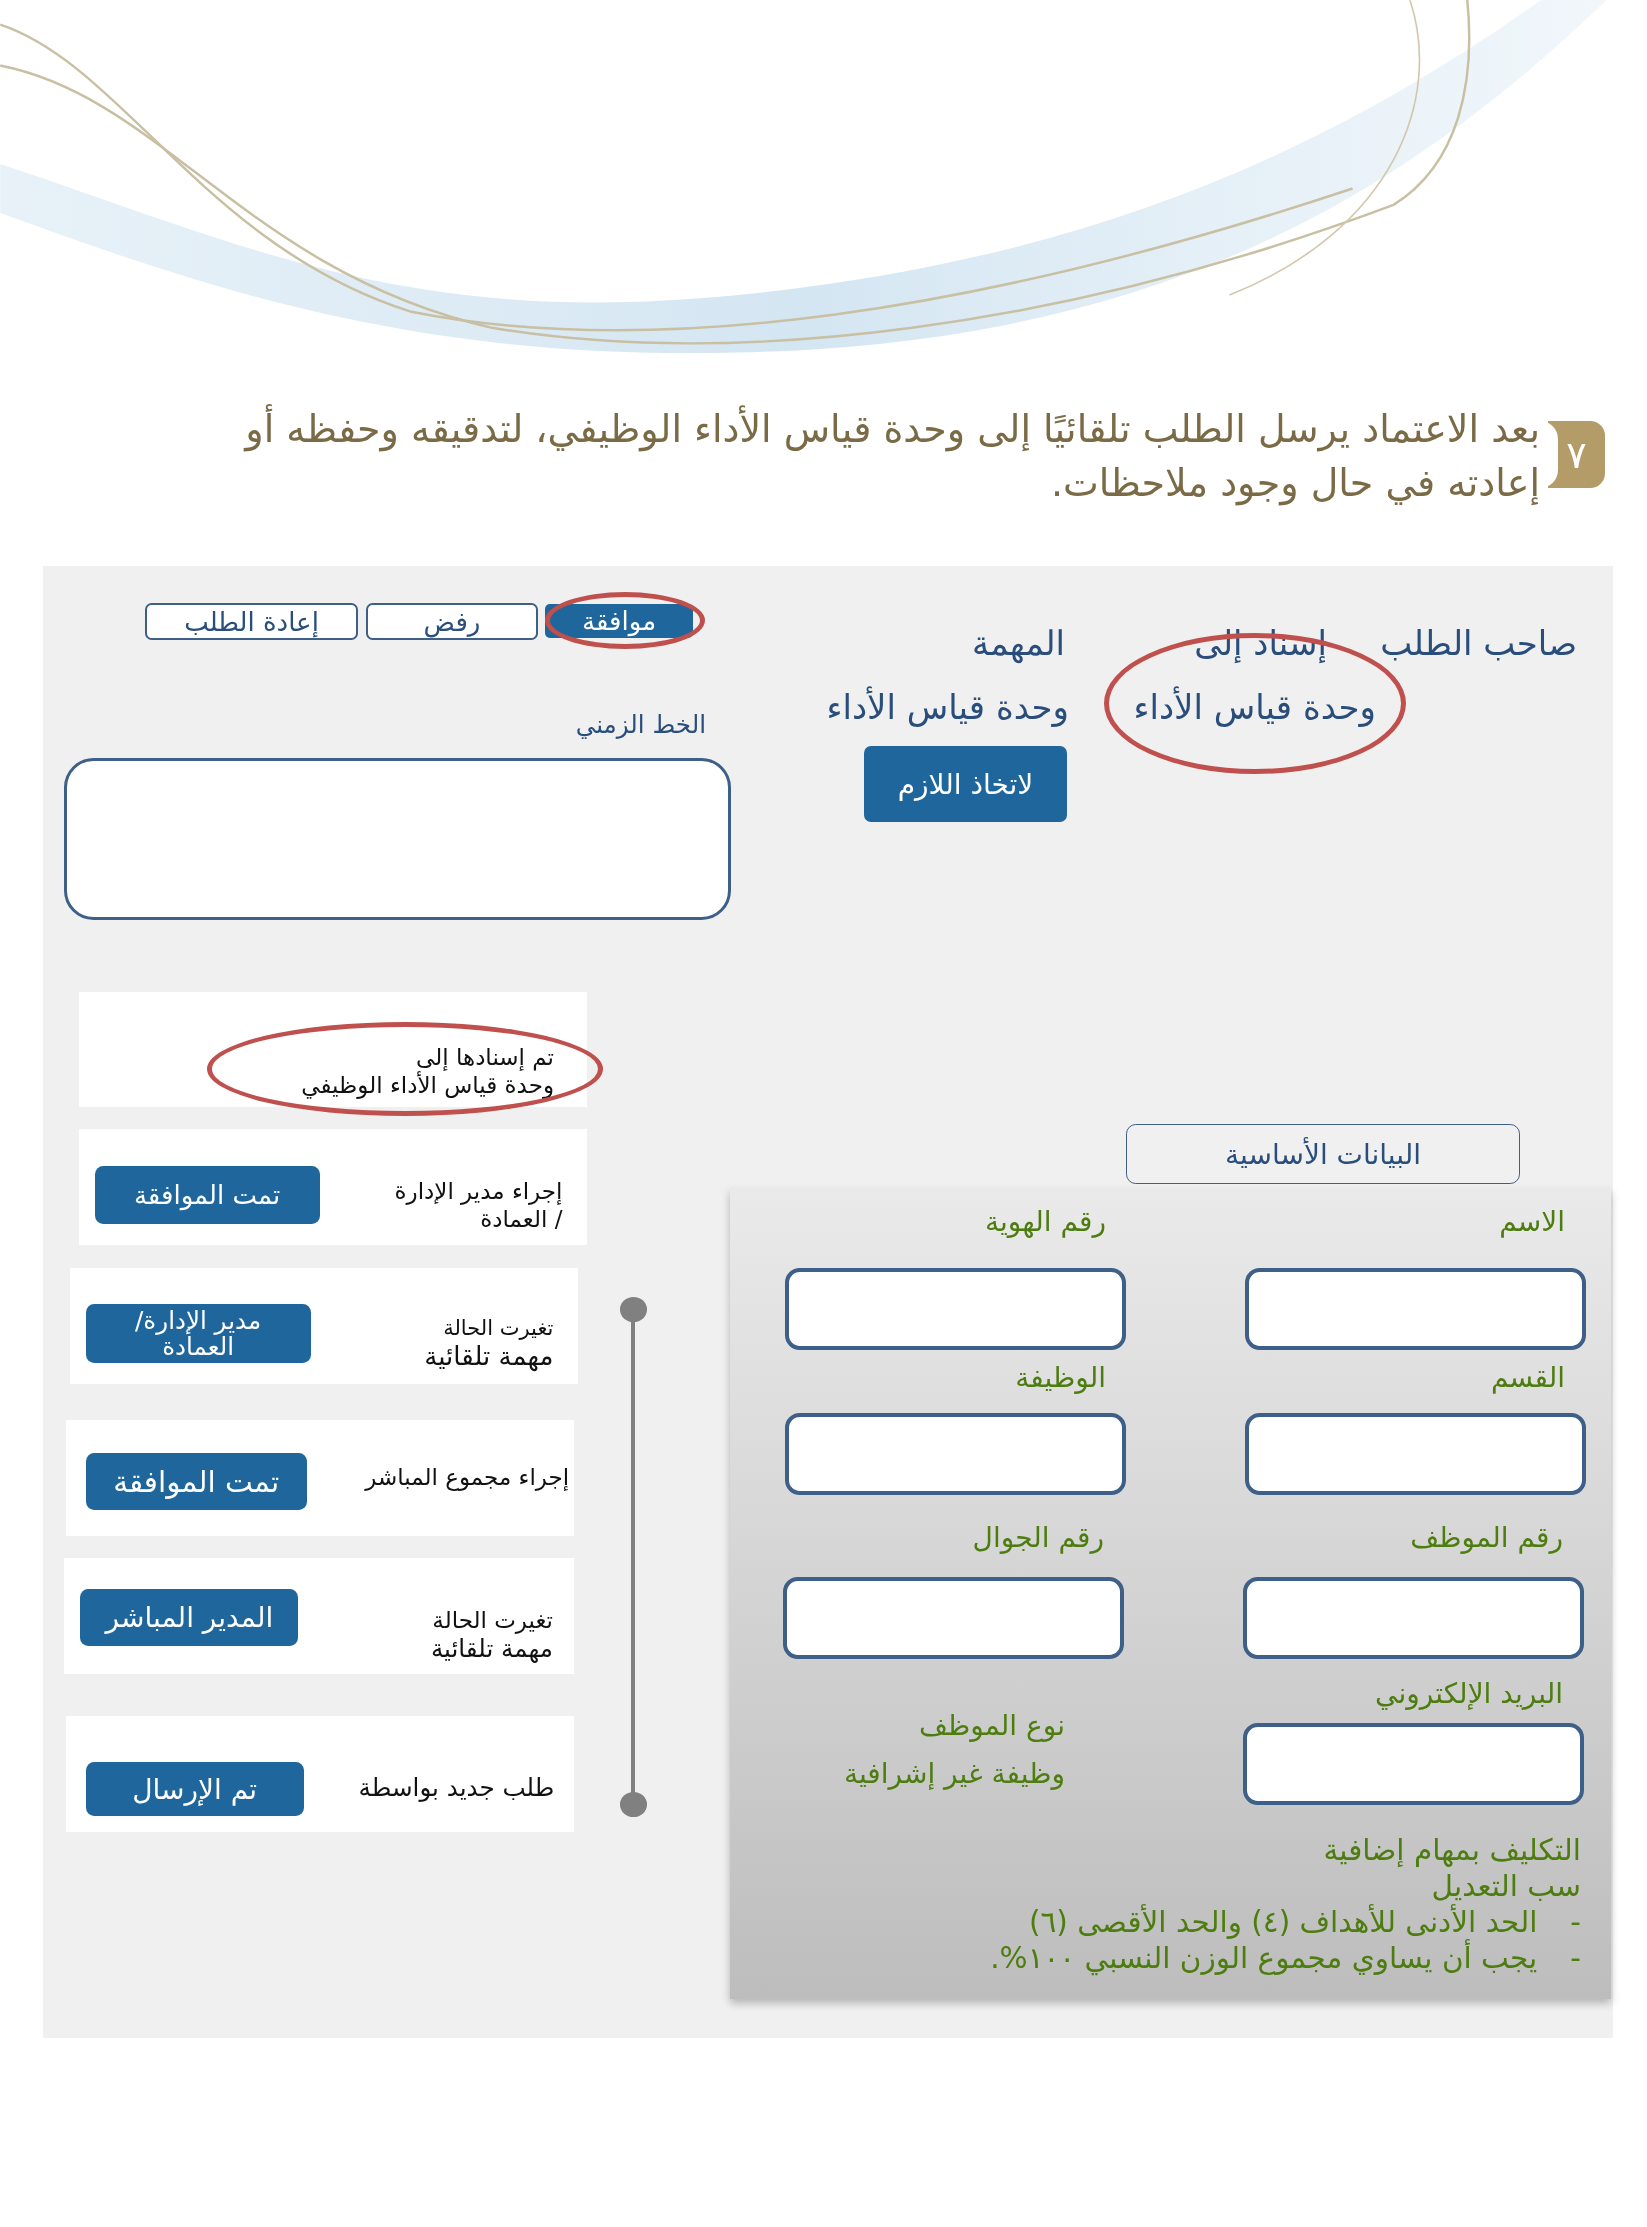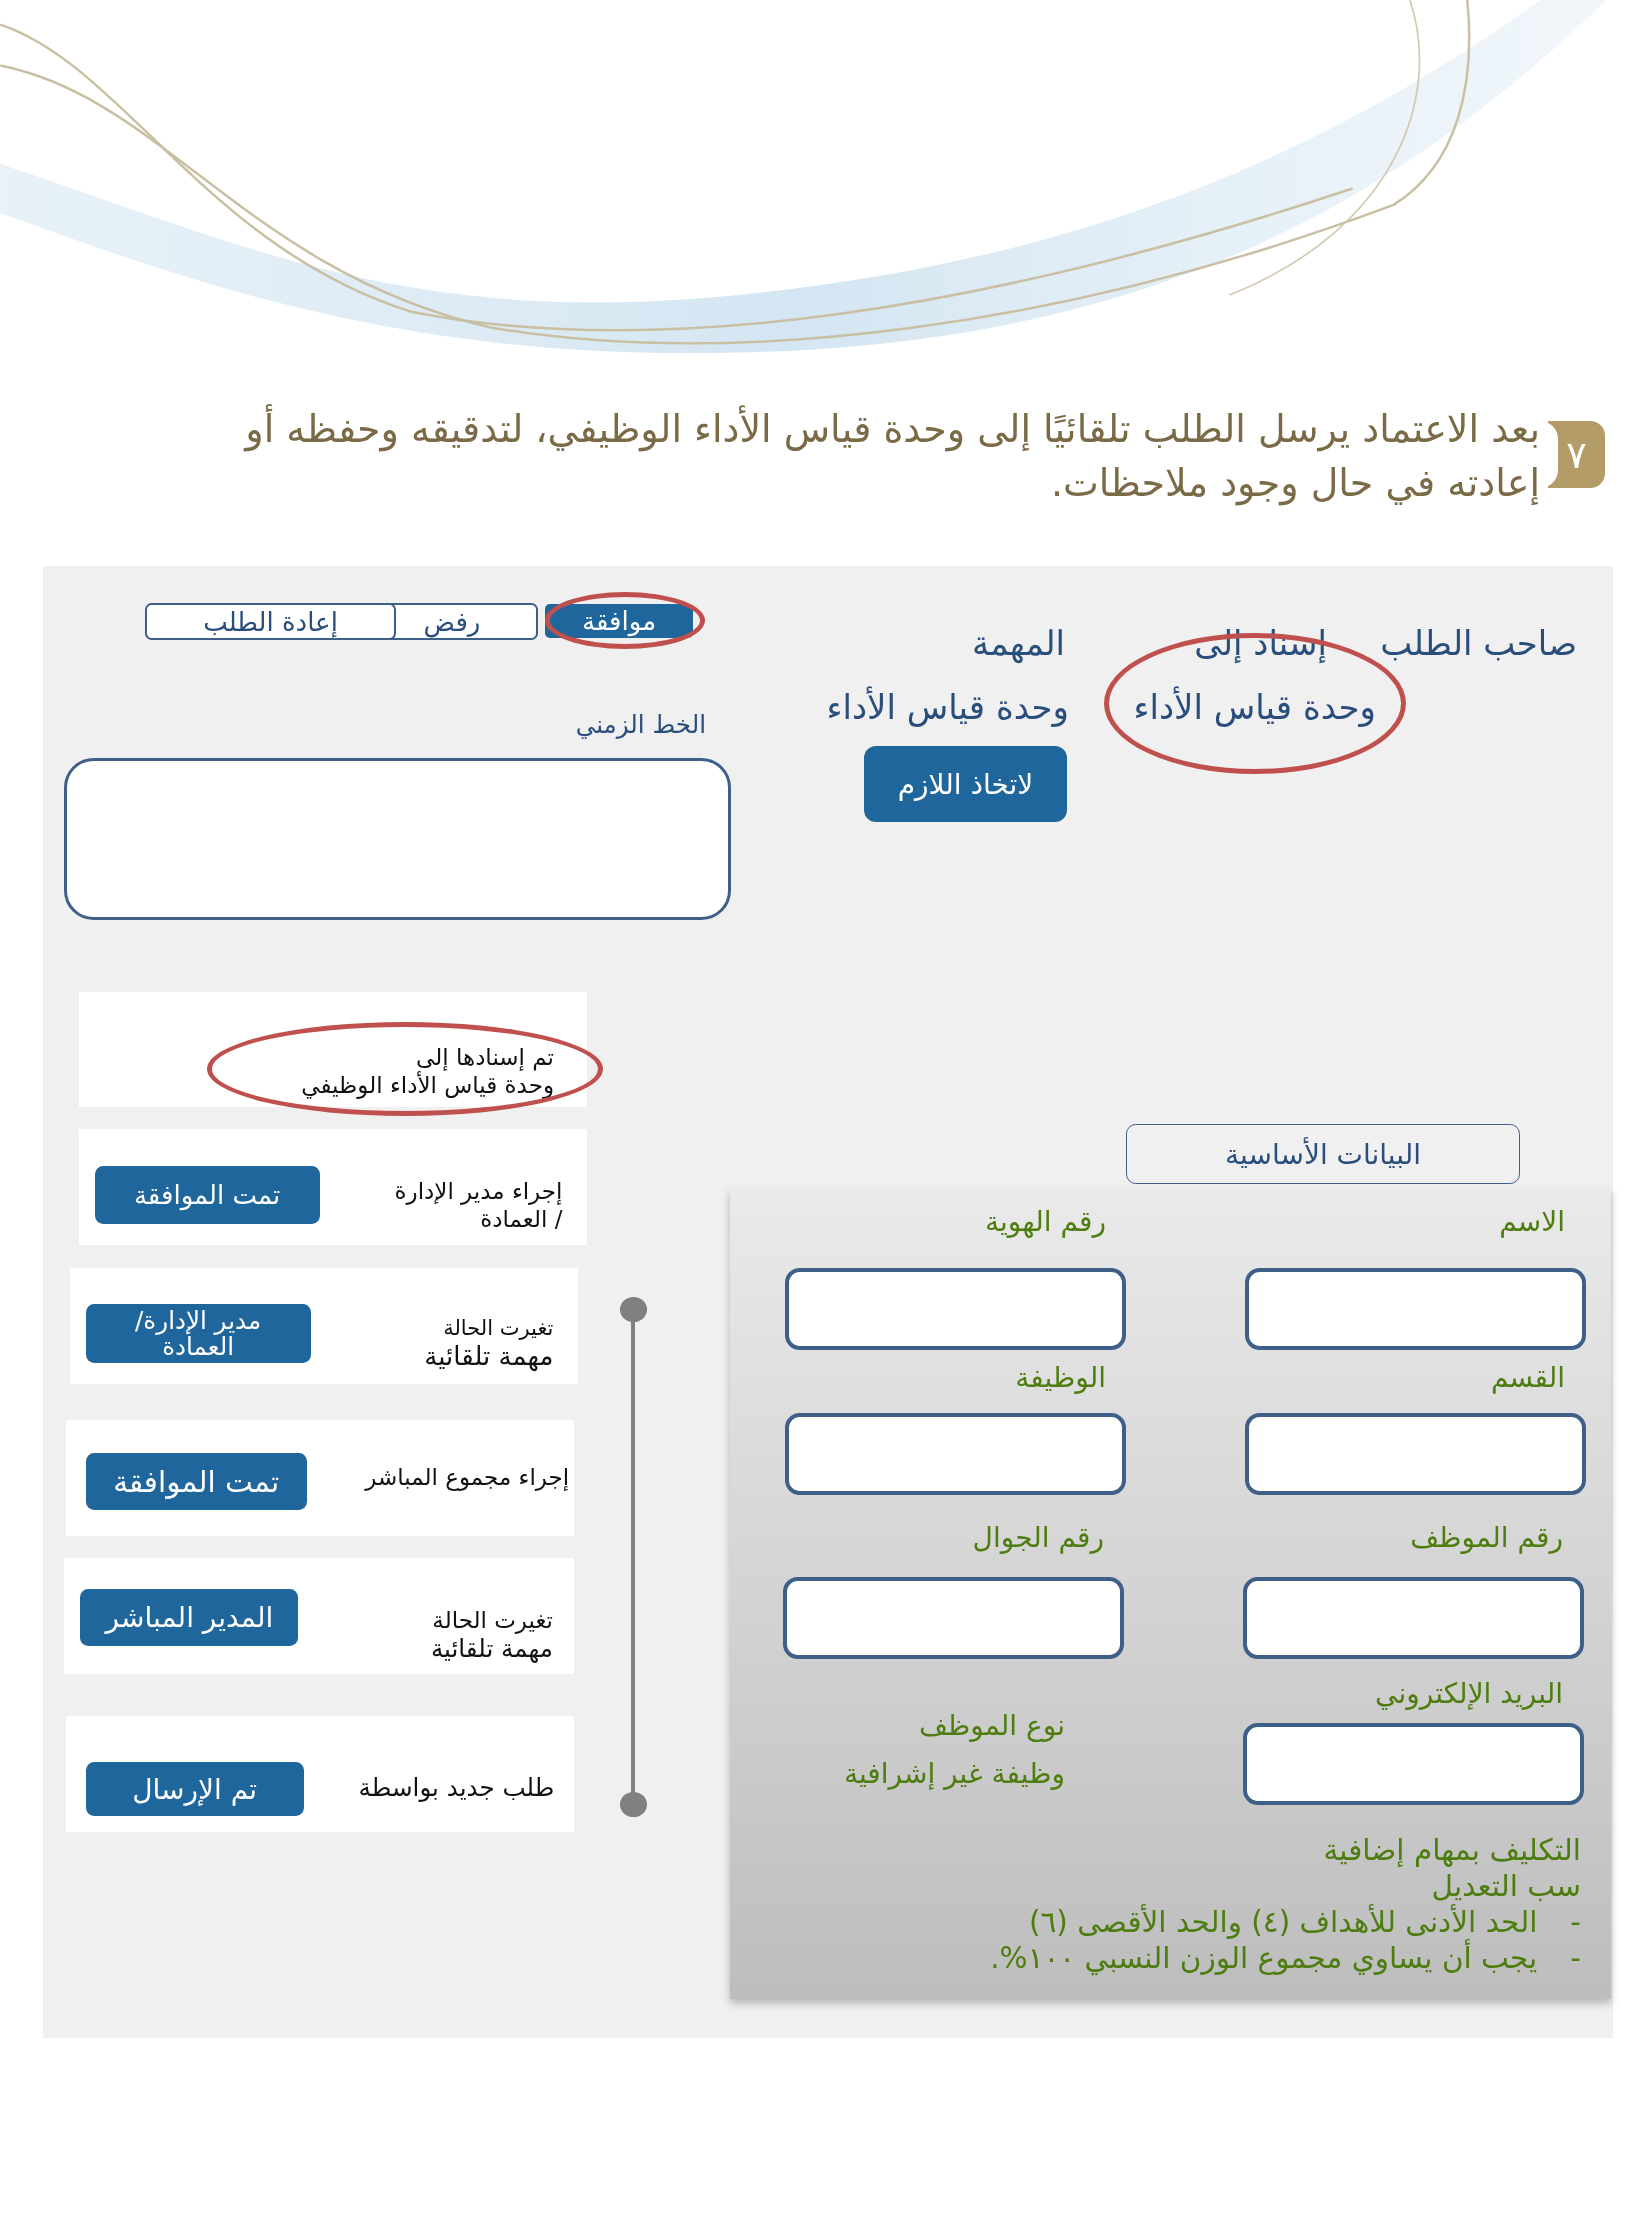--- a/index.html
+++ b/index.html
@@ -73,30 +73,30 @@
 
 <div class="step-badge">
   <span>٧</span>
 </div>
 <div class="intro">بعد الاعتماد يرسل الطلب تلقائيًا إلى وحدة قياس الأداء الوظيفي، لتدقيقه وحفظه أو إعادته في حال وجود ملاحظات.</div>
 
 <div class="panel"></div>
 
 <div class="abs btn-primary" style="left:545px;top:604px;width:148px;height:34px;font-size:26px;border-radius:4.9px;">موافقة</div>
 <div class="abs btn-outline" style="left:366px;top:603px;width:172px;height:37px;font-size:26px;border-width:2.5px;border-radius:6.6px;">رفض</div>
-<div class="abs btn-outline" style="left:145px;top:603px;width:251px;height:37px;font-size:26px;border-width:2.5px;border-radius:6.6px;">إعادة الطلب</div>
+<div class="abs btn-outline" style="left:145px;top:603px;width:213px;height:37px;font-size:26px;border-width:2.5px;border-radius:6.6px;">إعادة الطلب</div>
 <div class="red-ellipse" style="left:545px;top:592px;width:160px;height:57px;"></div>
 
 <div class="abs navy" style="right:70px;top:623px;font-size:34px;">صاحب الطلب</div>
 <div class="abs navy" style="right:320px;top:623px;font-size:34px;">إسناد إلى</div>
 <div class="abs navy" style="right:271px;top:687px;font-size:34px;">وحدة قياس الأداء</div>
 <div class="red-ellipse" style="left:1104px;top:633px;width:302px;height:141px;"></div>
 <div class="abs navy" style="right:582px;top:623px;font-size:34px;font-family:Liberation Serif, serif;">المهمة</div>
 <div class="abs navy" style="right:578px;top:687px;font-size:34px;">وحدة قياس الأداء</div>
-<div class="abs btn-primary" style="left:864px;top:746px;width:203px;height:76px;font-size:28px;border-radius:12px;">لاتخاذ اللازم</div>
+<div class="abs btn-primary" style="left:864px;top:746px;width:203px;height:76px;font-size:28px;border-radius:7px;">لاتخاذ اللازم</div>
 
 <div class="abs navy" style="right:941px;top:710px;font-size:24.6px;">الخط الزمني</div>
 <div class="timeline-box"></div>
 
 <div class="card" style="left:79px;top:992px;width:508px;height:115px;">
   <div class="card-label" style="right:33px;top:51px;font-size:23px;line-height:28px;">
     <div>تم إسنادها إلى</div>
     <div>وحدة قياس الأداء الوظيفي</div>
   </div>
 </div>

